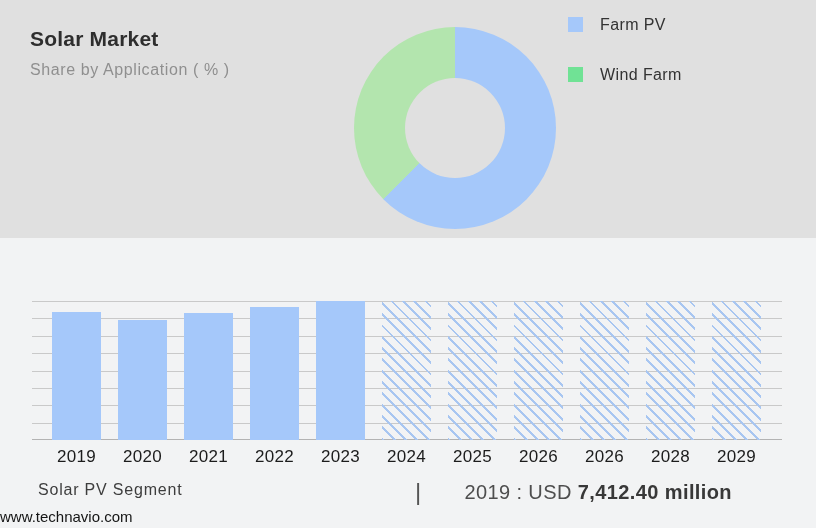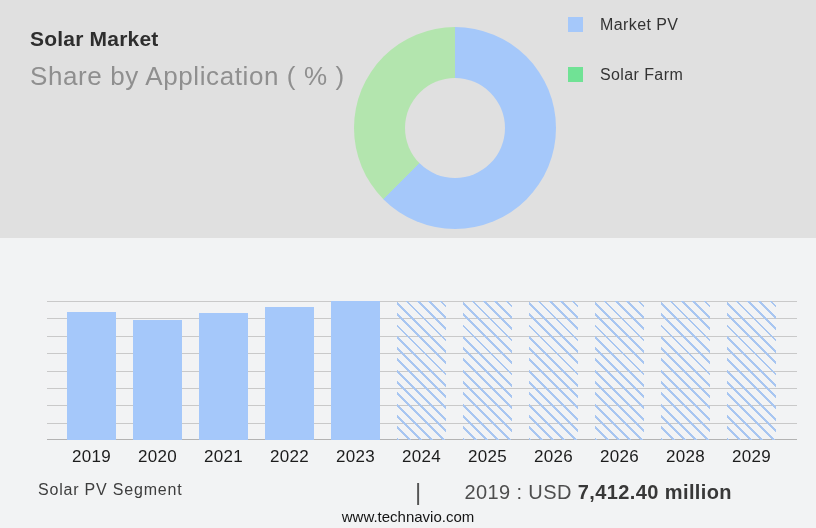--- a/index.html
+++ b/index.html
@@ -5,45 +5,45 @@
   html,body{margin:0;padding:0;background:#fff;}
   .canvas{
     position:relative;width:816px;height:528px;overflow:hidden;
     font-family:"Liberation Sans",sans-serif;
     -webkit-font-smoothing:antialiased;
   }
   
   .band-top{position:absolute;left:0;top:0;width:816px;height:238px;background:#e0e0e0;}
   .header-text{position:absolute;left:30px;top:24px;width:330px;}
   .title{font-size:21px;font-weight:700;color:#2e2e2e;line-height:30px;letter-spacing:.2px;}
-  .subtitle{font-size:26px;font-weight:400;color:#8f8f8f;margin-top:7px;letter-spacing:.6px;}
+  .subtitle{font-size:16px;font-weight:400;color:#8f8f8f;margin-top:7px;letter-spacing:.6px;}
   .donut{
     position:absolute;left:354px;top:27px;width:202px;height:202px;border-radius:50%;
   }
   .donut-hole{position:absolute;left:51px;top:51px;width:100px;height:100px;border-radius:50%;background:#e0e0e0;}
   .legend{position:absolute;left:568px;top:17px;}
   .legend-item{display:flex;align-items:center;height:15px;margin-bottom:35px;}
   .legend-swatch{width:15px;height:15px;flex:0 0 15px;}
   .legend-label{margin-left:17px;font-size:16px;color:#333;letter-spacing:.4px;white-space:nowrap;}
   
   .band-bottom{position:absolute;left:0;top:238px;width:816px;height:290px;background:#f2f3f4;}
-  .bar-plot{position:absolute;left:47px;top:63px;width:750px;height:139px;}
+  .bar-plot{position:absolute;left:32px;top:63px;width:750px;height:139px;}
   .gridline{position:absolute;left:0;width:750px;height:1px;background:#c9c9c9;}
   .axis-line{position:absolute;left:0;width:750px;height:1px;background:#b3b3b3;}
   .bar{position:absolute;bottom:0;width:49px;}
   .x-label{
     position:absolute;top:146px;width:60px;text-align:center;
     font-size:17px;color:#1c1c1c;letter-spacing:.3px;
   }
   
   .caption-segment{position:absolute;left:38px;top:243px;font-size:16px;color:#3d3d3d;letter-spacing:.8px;}
   .caption-sep{position:absolute;left:415px;top:240px;font-size:24px;color:#555;}
   .caption-value{position:absolute;right:84px;top:243px;font-size:20px;color:#4e4e4e;letter-spacing:.4px;white-space:nowrap;}
   .caption-value b{color:#383838;font-weight:700;}
-  .footer{position:absolute;left:0;top:270px;width:816px;text-align:center;font-size:15px;color:#141414;}
+  .footer{position:absolute;left:0;top:270px;width:816px;font-size:15px;color:#141414;}
 </style>
 </head>
 <body>
 
 <div class="canvas">
 
   <div class="band-top">
 
     <div class="header-text">
       <div class="title">
@@ -52,25 +52,25 @@
       <div class="subtitle">Share by Application ( % )</div>
     </div>
 
     <div class="donut" style="background: conic-gradient(rgb(165, 200, 250) 0deg, rgb(165, 200, 250) 225deg, rgb(179, 229, 174) 225deg, rgb(179, 229, 174) 360deg);">
       <div class="donut-hole"></div>
     </div>
 
     <div class="legend">
       <div class="legend-item">
         <span class="legend-swatch" style="background: rgb(165, 200, 250);"></span>
-        <span class="legend-label">Market PV</span>
+        <span class="legend-label">Farm PV</span>
       </div>
       <div class="legend-item">
         <span class="legend-swatch" style="background: rgb(112, 226, 149);"></span>
-        <span class="legend-label">Solar Farm</span>
+        <span class="legend-label">Wind Farm</span>
       </div>
     </div>
 
   </div>
 
   <div class="band-bottom">
 
     <div class="bar-plot">
         <div class="gridline" style="top: 0px;"></div>
         <div class="gridline" style="top: 17px;"></div>

